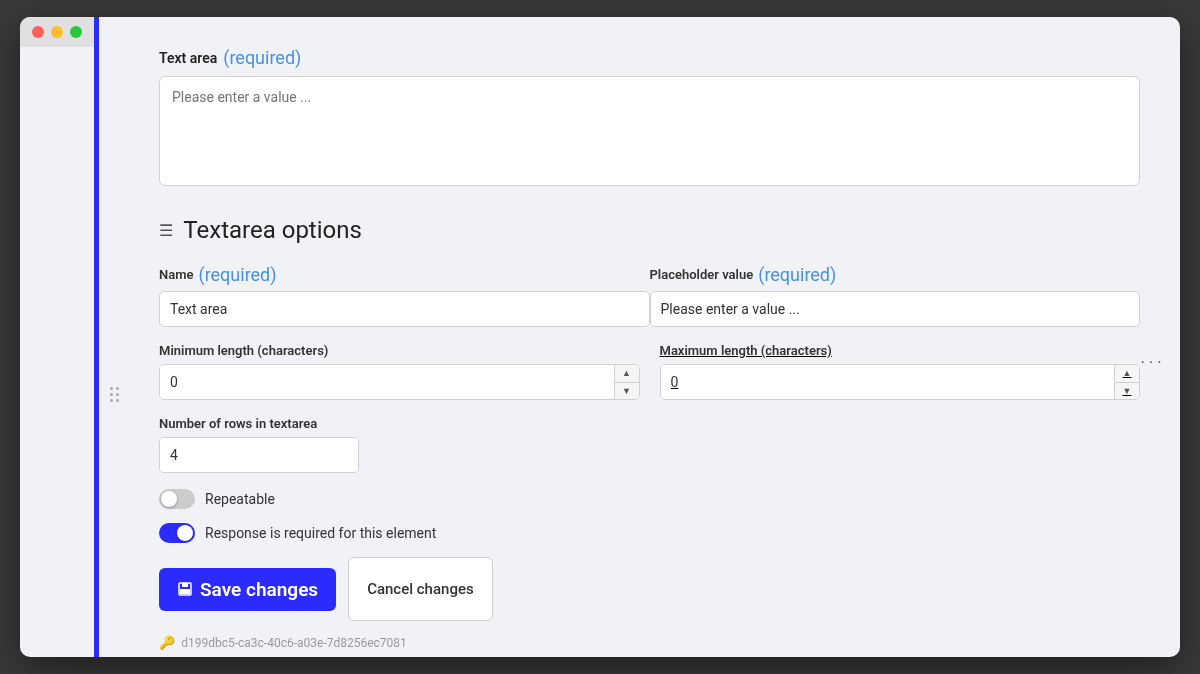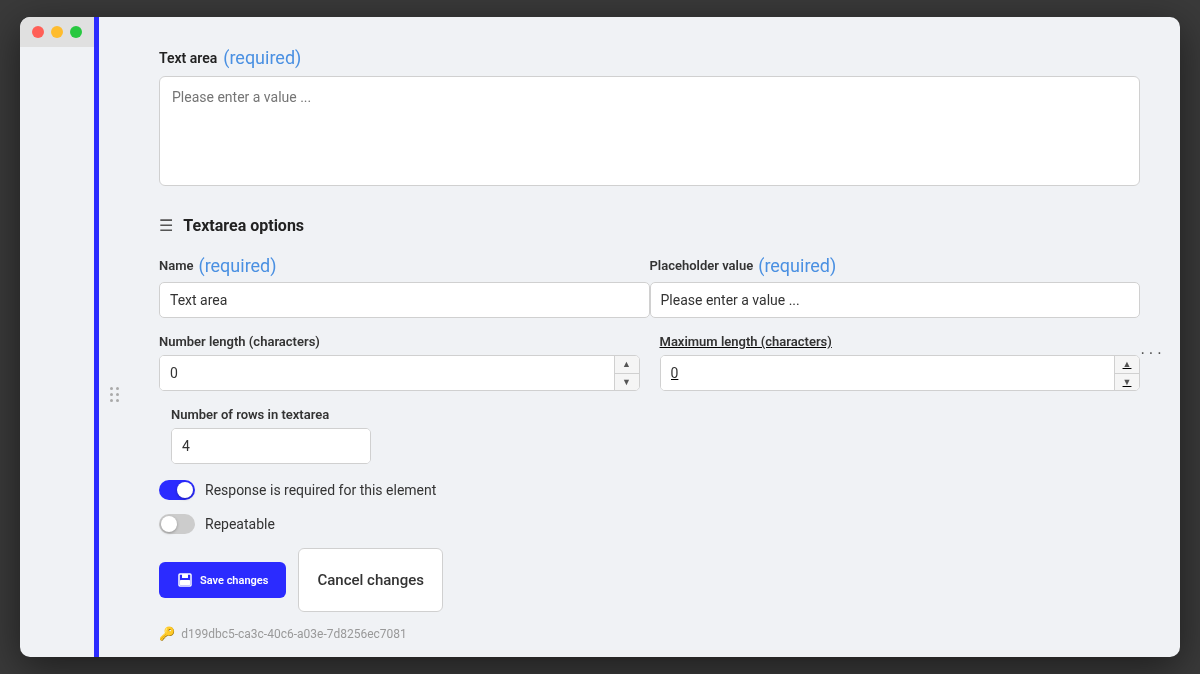--- a/index.html
+++ b/index.html
@@ -127,22 +127,22 @@
       gap: 10px;
       margin: 30px 0 20px 0;
     }
 
     .section-icon {
       color: #555;
       font-size: 16px;
     }
 
     .section-title {
-      font-size: 16px;
-      font-weight: 700;
+      font-size: 24px;
+      font-weight: 400;
       color: #222;
     }
 
     .form-grid {
       display: grid;
       grid-template-columns: 1fr 1fr;
       margin-bottom: 16px;
     }
 
     .form-field {
@@ -211,21 +211,20 @@
       padding: 0 6px;
       width: 24px;
     }
 
     .spinner-btn:first-child {
       border-bottom: 1px solid #d0d0d0;
     }
 
     .single-row {
       margin-bottom: 16px;
-      margin-left: 12px;
     }
 
     .toggle-row {
       display: flex;
       align-items: center;
       gap: 10px;
       margin-bottom: 14px;
     }
 
     .toggle {
@@ -272,21 +271,21 @@
 
     .save-btn {
       display: flex;
       align-items: center;
       gap: 7px;
       background: #2b2bff;
       color: #fff;
       border: none;
       border-radius: 6px;
       padding: 10px 18px;
-      font-size: 11px;
+      font-size: 19px;
       font-weight: 600;
       cursor: pointer;
       font-family: inherit;
     }
 
     .cancel-btn {
       background: #fff;
       color: #333;
       border: 1px solid #d0d0d0;
       border-radius: 6px;
@@ -382,21 +381,21 @@
             <span>Placeholder value</span>
             <span class="required-badge">(required)</span>
           </div>
           <input type="text" class="text-input" value="Please enter a value ..." style="">
         </div>
       </div>
 
       <div style="display:flex; gap:20px; margin-bottom:16px; position:relative;">
         <div class="form-field" style="flex:1;">
           <div class="form-field-label">
-            <span>Number length (characters)</span>
+            <span>Minimum length (characters)</span>
           </div>
           <div class="number-input-wrapper">
             <input type="number" class="number-input" value="0" style="">
             <div class="spinner-btns">
               <button class="spinner-btn">▲</button>
               <button class="spinner-btn">▼</button>
             </div>
           </div>
         </div>
         <div class="form-field" style="flex:1;text-decoration:underline;">
@@ -422,31 +421,31 @@
         <div class="number-input-wrapper" style="width:200px;">
           <input type="number" class="number-input" value="4" style="">
           <div class="spinner-btns">
             
             
           </div>
         </div>
       </div>
 
       <div class="toggle-row">
+        <div class="toggle">
+          <div class="toggle-knob"></div>
+        </div>
+        <span class="toggle-label">Repeatable</span>
+      </div>
+
+      <div class="toggle-row">
         <div class="toggle on">
           <div class="toggle-knob"></div>
         </div>
         <span class="toggle-label">Response is required for this element</span>
-      </div>
-
-      <div class="toggle-row">
-        <div class="toggle">
-          <div class="toggle-knob"></div>
-        </div>
-        <span class="toggle-label">Repeatable</span>
       </div>
 
       <div class="actions-row">
         <button class="save-btn">
           <svg width="16" height="16" viewBox="0 0 16 16" fill="none">
             <rect x="2" y="2" width="12" height="12" rx="1" stroke="white" stroke-width="1.5"></rect>
             <rect x="5" y="2" width="6" height="4" rx="0.5" fill="white"></rect>
             <rect x="3" y="8" width="10" height="5" rx="0.5" fill="white"></rect>
           </svg>
           <span>Save changes</span>

